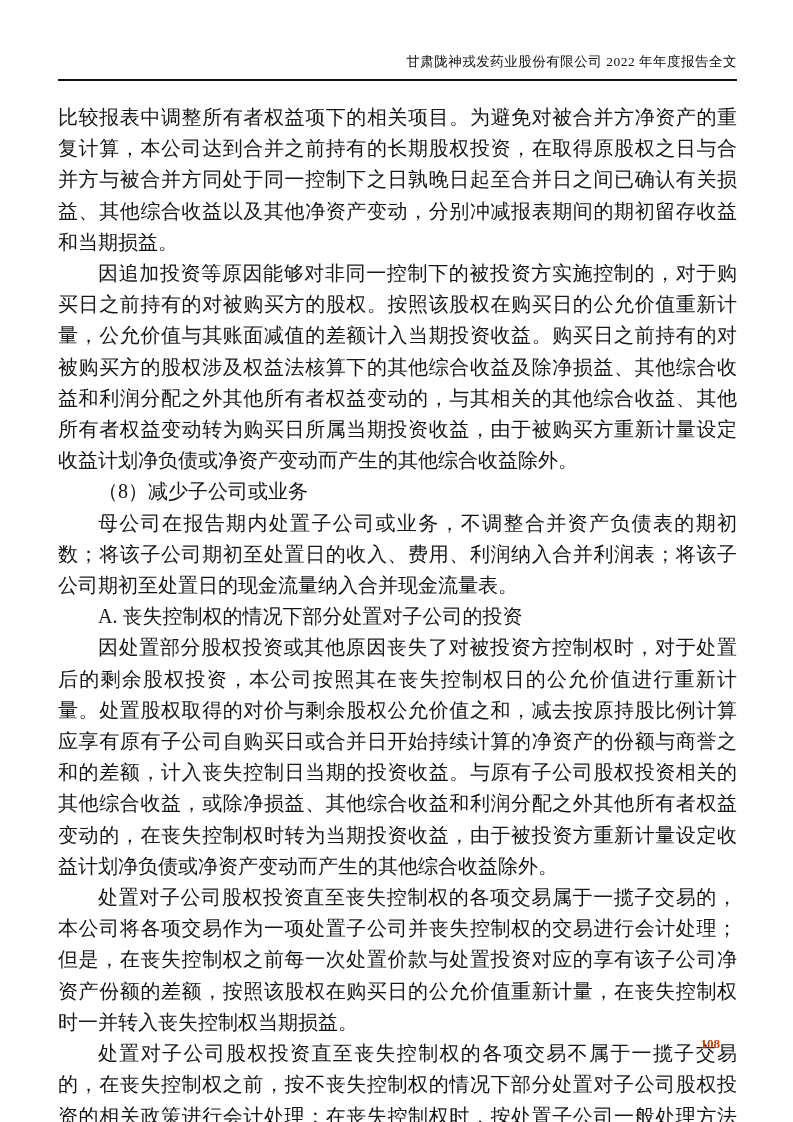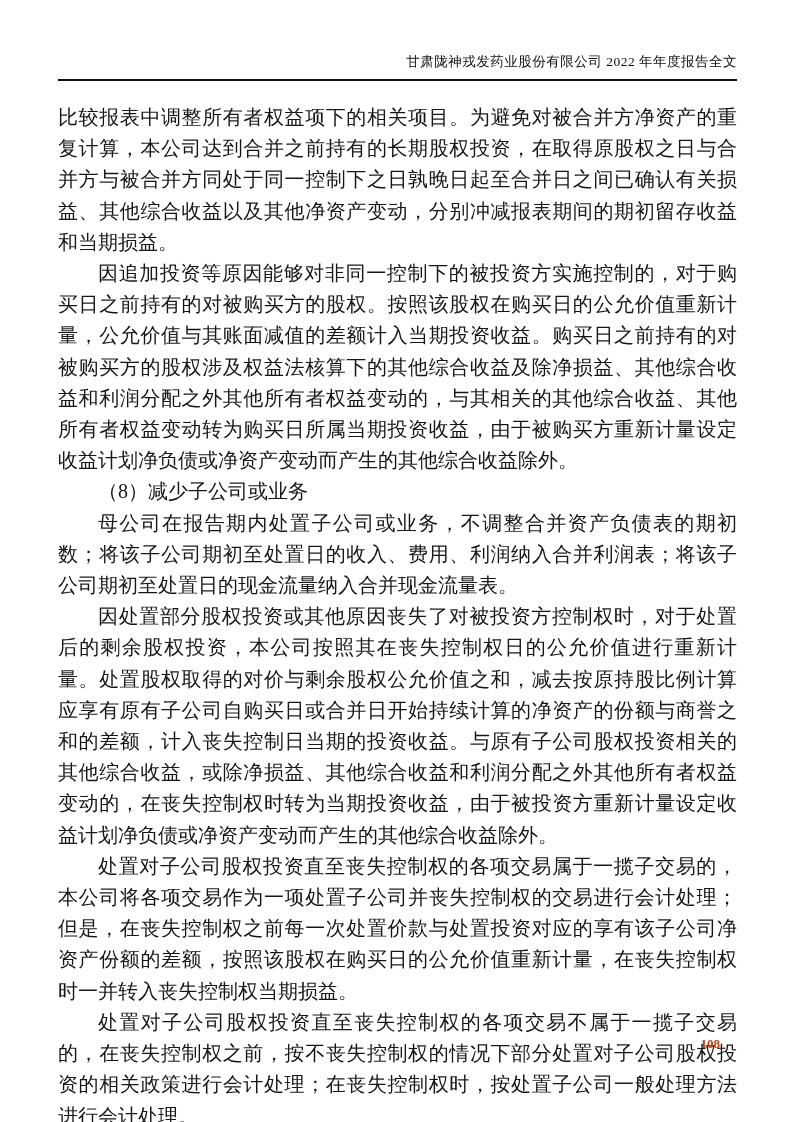--- a/index.html
+++ b/index.html
@@ -59,20 +59,21 @@
 
   <div class="header">
     <span>甘肃陇神戎发药业股份有限公司 2022 年年度报告全文</span>
   </div>
 
   <div class="doc-body">
     <p class="para">比较报表中调整所有者权益项下的相关项目。为避免对被合并方净资产的重复计算，本公司达到合并之前持有的长期股权投资，在取得原股权之日与合并方与被合并方同处于同一控制下之日孰晚日起至合并日之间已确认有关损益、其他综合收益以及其他净资产变动，分别冲减报表期间的期初留存收益和当期损益。</p>
     <p class="para indent">因追加投资等原因能够对非同一控制下的被投资方实施控制的，对于购买日之前持有的对被购买方的股权。按照该股权在购买日的公允价值重新计量，公允价值与其账面减值的差额计入当期投资收益。购买日之前持有的对被购买方的股权涉及权益法核算下的其他综合收益及除净损益、其他综合收益和利润分配之外其他所有者权益变动的，与其相关的其他综合收益、其他所有者权益变动转为购买日所属当期投资收益，由于被购买方重新计量设定收益计划净负债或净资产变动而产生的其他综合收益除外。</p>
     <p class="para indent">（8）减少子公司或业务</p>
     <p class="para indent">母公司在报告期内处置子公司或业务，不调整合并资产负债表的期初数；将该子公司期初至处置日的收入、费用、利润纳入合并利润表；将该子公司期初至处置日的现金流量纳入合并现金流量表。</p>
+    <p class="para indent">A. 丧失控制权的情况下部分处置对子公司的投资</p>
     <p class="para indent">因处置部分股权投资或其他原因丧失了对被投资方控制权时，对于处置后的剩余股权投资，本公司按照其在丧失控制权日的公允价值进行重新计量。处置股权取得的对价与剩余股权公允价值之和，减去按原持股比例计算应享有原有子公司自购买日或合并日开始持续计算的净资产的份额与商誉之和的差额，计入丧失控制日当期的投资收益。与原有子公司股权投资相关的其他综合收益，或除净损益、其他综合收益和利润分配之外其他所有者权益变动的，在丧失控制权时转为当期投资收益，由于被投资方重新计量设定收益计划净负债或净资产变动而产生的其他综合收益除外。</p>
     <p class="para indent">处置对子公司股权投资直至丧失控制权的各项交易属于一揽子交易的，本公司将各项交易作为一项处置子公司并丧失控制权的交易进行会计处理；但是，在丧失控制权之前每一次处置价款与处置投资对应的享有该子公司净资产份额的差额，按照该股权在购买日的公允价值重新计量，在丧失控制权时一并转入丧失控制权当期损益。</p>
     <p class="para indent">处置对子公司股权投资直至丧失控制权的各项交易不属于一揽子交易的，在丧失控制权之前，按不丧失控制权的情况下部分处置对子公司股权投资的相关政策进行会计处理；在丧失控制权时，按处置子公司一般处理方法进行会计处理。</p>
     <p class="para indent">B. 不丧失控制权的情况下部分处置对子公司的股权投资</p>
   </div>
 
   <div class="footer">
     <span>108</span>
   </div>
 

